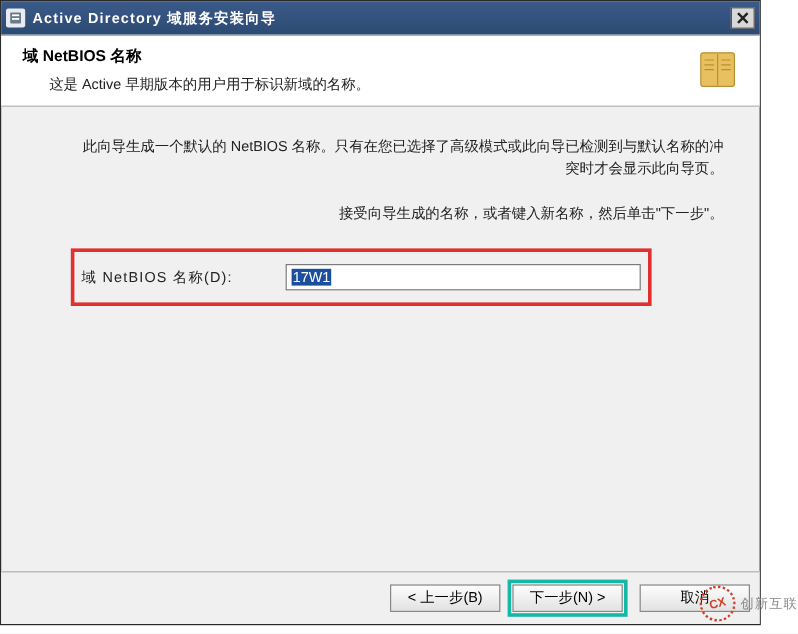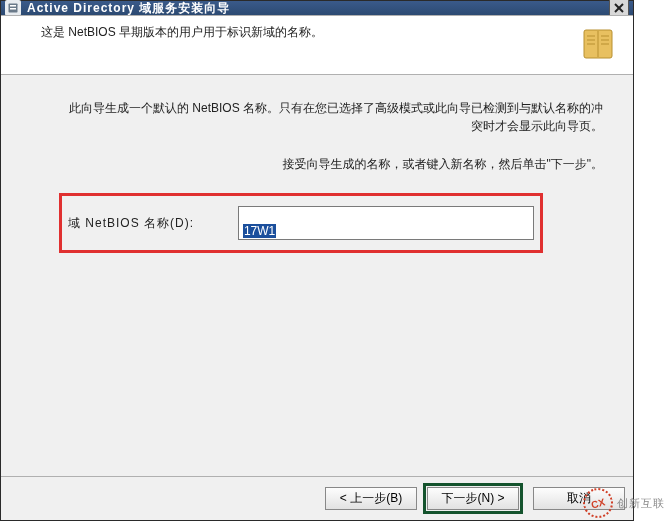--- a/index.html
+++ b/index.html
@@ -16,21 +16,21 @@
   .window {
     width: 634px;
     height: 521px;
     border: 1px solid #2a2a2a;
     background: #f0f0f0;
     position: absolute;
     left: 0;
     top: 0;
   }
   .titlebar {
-    height: 14px;
+    height: 28px;
     background: linear-gradient(to bottom, #3a5a8a 0%, #2c4a72 100%);
     display: flex;
     align-items: center;
     color: #ffffff;
     font-weight: bold;
     padding: 0 4px;
     letter-spacing: 1px;
   }
   .titlebar .sys-icon {
     width: 16px; height: 16px;
@@ -102,21 +102,21 @@
   .input-selected {
     background: #1b4f9c;
     color: #fff;
     padding: 0 1px;
   }
   .input-wrapper {
     width: 340px;
     height: 22px;
     border: 1px solid #7a7a7a;
     background: #ffffff;
-    padding: 16px 4px;
+    padding: 2px 4px;
     line-height: 16px;
     cursor: text;
   }
   .button-row {
     height: 44px;
     border-top: 1px solid #b0b0b0;
     position: absolute;
     bottom: 0;
     left: 0;
     right: 0;
@@ -134,21 +134,21 @@
     background: linear-gradient(to bottom,#fdfdfd,#e2e2e2);
     font-family: inherit;
     font-size: 12px;
     cursor: pointer;
     padding: 0 6px;
     display:flex;
     align-items:center;
     justify-content:center;
   }
   .next-box {
-    border: 3px solid #14532d;
+    border: 3px solid #14b8a6;
     padding: 1px;
     display: inline-flex;
   }
   .watermark {
     position: absolute;
     right: 0;
     bottom: 10px;
     display: flex;
     align-items: center;
     gap: 4px;
@@ -187,21 +187,22 @@
     <span class="close">
       <svg width="10" height="10" viewBox="0 0 10 10">
           <line x1="1" y1="1" x2="9" y2="9" stroke="#222" stroke-width="2"></line>
           <line x1="9" y1="1" x2="1" y2="9" stroke="#222" stroke-width="2"></line>
         </svg>
     </span>
   </div>
 
   <div class="header">
     <div class="header-left">
-      <div class="header-desc">这是 NetBIOS 早期版本的用户用于标识新域的名称。</div>
+      <div class="header-title">域 NetBIOS 名称</div>
+      <div class="header-desc">这是 Active 早期版本的用户用于标识新域的名称。</div>
     </div>
     <div class="header-icon">
       <svg viewBox="0 0 34 40">
         <rect x="3" y="6" width="28" height="28" rx="2" fill="#e8c060" stroke="#b89030"></rect>
         <line x1="17" y1="7" x2="17" y2="33" stroke="#b89030"></line>
         <line x1="6" y1="12" x2="14" y2="12" stroke="#b89030"></line>
         <line x1="6" y1="16" x2="14" y2="16" stroke="#b89030"></line>
         <line x1="6" y1="20" x2="14" y2="20" stroke="#b89030"></line>
         <line x1="20" y1="12" x2="28" y2="12" stroke="#b89030"></line>
         <line x1="20" y1="16" x2="28" y2="16" stroke="#b89030"></line>

